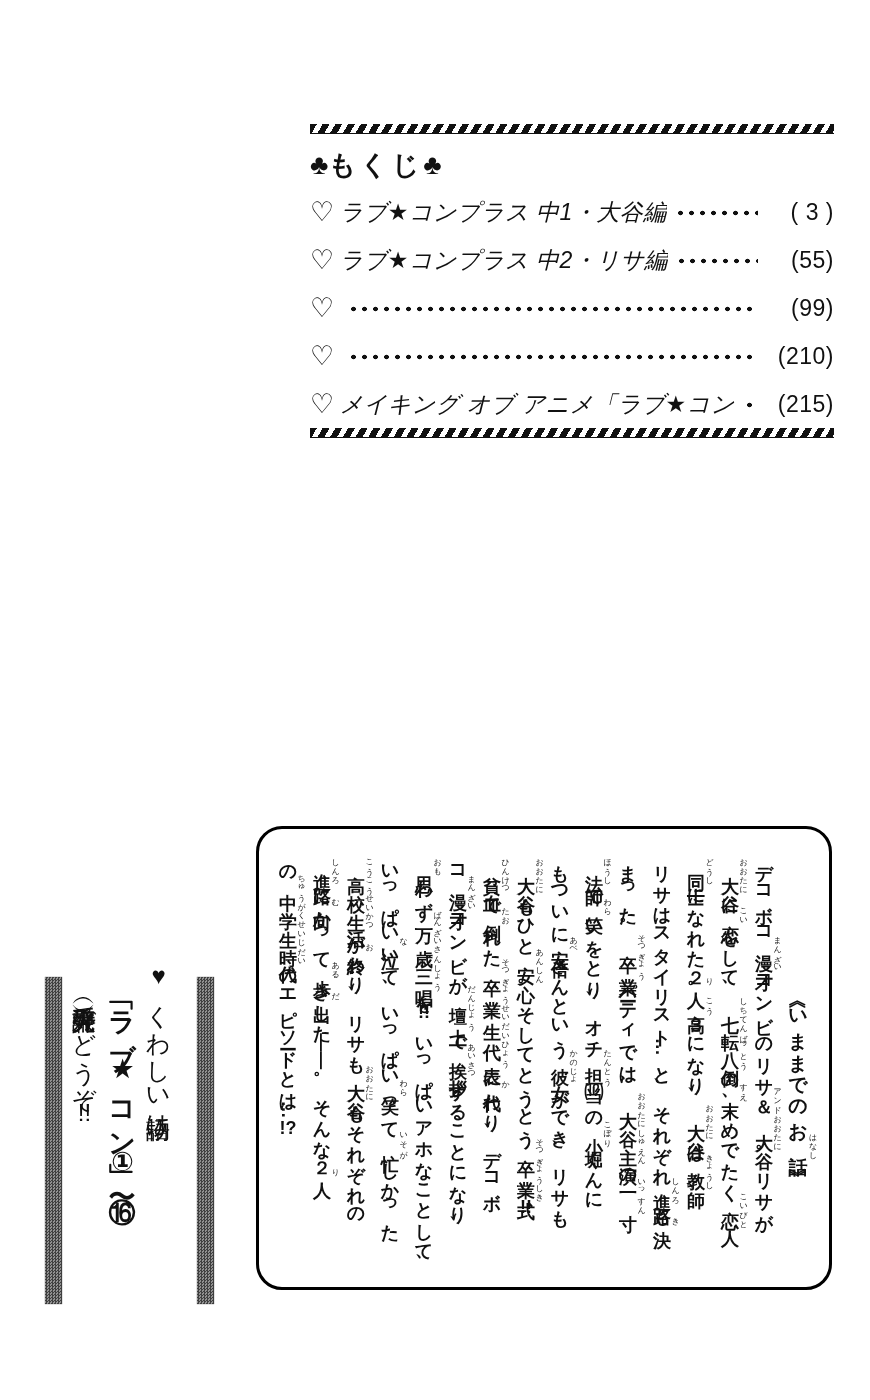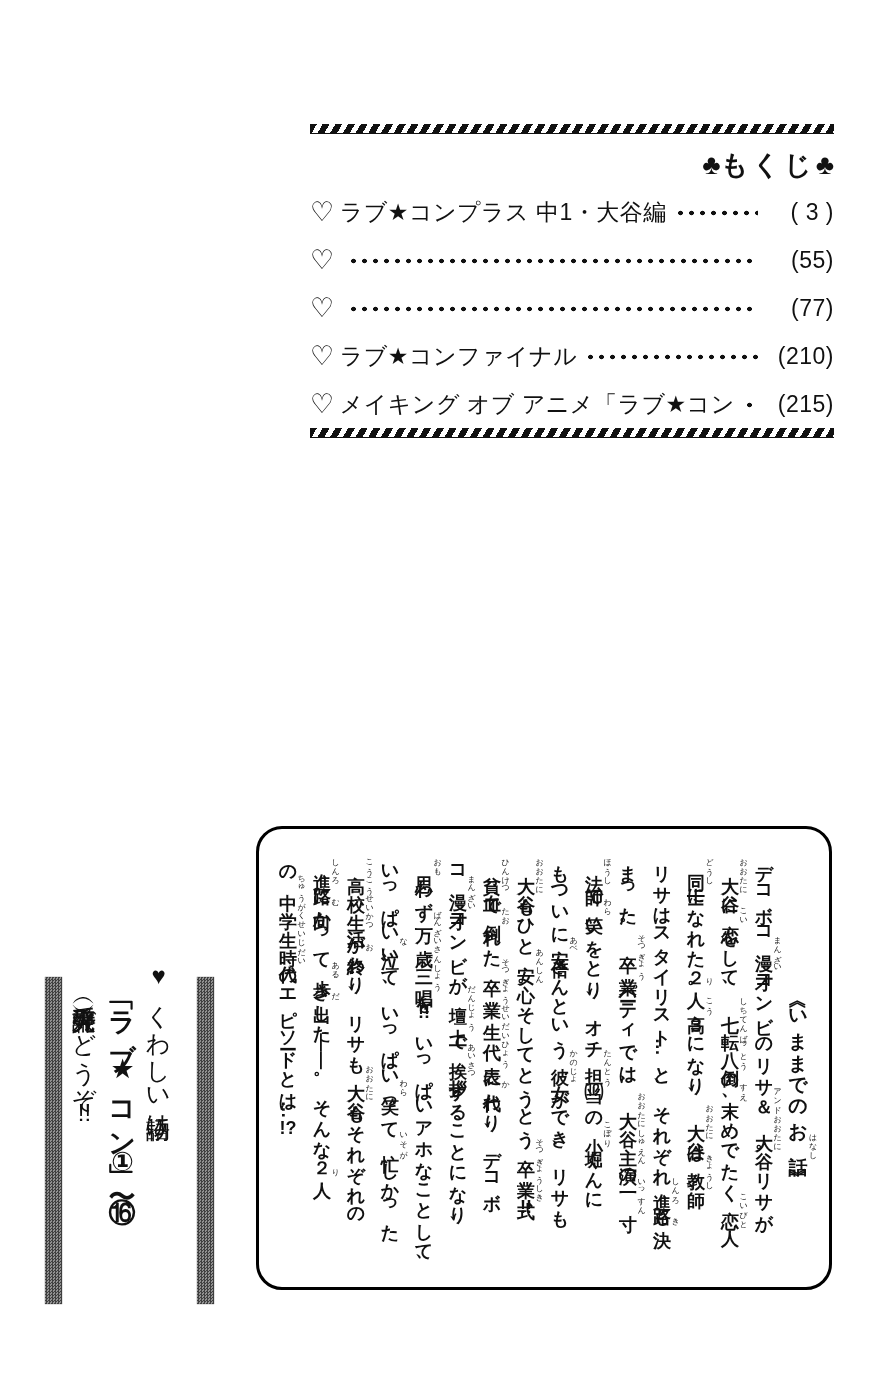--- a/index.html
+++ b/index.html
@@ -11,30 +11,30 @@
   }
 
   
   #toc { position:absolute; left:310px; top:124px; width:524px; }
   .band {
     height:9px;
     background:repeating-linear-gradient(120deg,#111 0 6px,#ffffff 6px 11px);
     border-bottom:1px solid #111;
   }
   #toc-title {
-    margin:13px 0 5px; text-align:right;
+    margin:13px 0 5px; text-align:left;
     font-size:27px; font-weight:bold; letter-spacing:4px;
   }
   #toc-title .club { font-size:28px; letter-spacing:0; }
   .toc-entry {
     display:flex; align-items:center; height:48px;
     font-size:23px; letter-spacing:0.5px; white-space:nowrap;
   }
   .toc-entry .heart { font-size:27px; margin-right:5px; flex:0 0 auto; }
-  .toc-entry .entry-label { flex:0 1 auto; overflow:hidden; }
+  .toc-entry .entry-label { flex:0 1 auto; overflow:hidden;font-style:italic; }
   .toc-entry .leader {
     flex:1 0 14px; height:6px; margin:2px 6px 0 8px;
     background:radial-gradient(circle,#111 2.1px,transparent 2.6px) left center / 11px 6px repeat-x;
   }
   .toc-entry .entry-page { flex:0 0 auto; min-width:70px; text-align:right; }
 
   
   #synopsis {
     position:absolute; left:256px; top:826px; width:576px; height:464px;
     border:3px solid #000; border-radius:26px; box-sizing:border-box;
@@ -80,31 +80,31 @@
     <h1 id="toc-title"><span class="club">♣</span><span>もくじ</span><span class="club">♣</span></h1>
 
     <div class="toc-entry">
       <span class="heart">♡</span>
       <span class="entry-label">ラブ★コンプラス 中1・大谷編</span>
       <span class="leader"></span>
       <span class="entry-page">( 3 )</span>
     </div>
     <div class="toc-entry">
       <span class="heart">♡</span>
+      <span class="entry-label">ラブ★コンプラス 中2・リサ編</span>
       <span class="leader"></span>
       <span class="entry-page">(55)</span>
     </div>
     <div class="toc-entry">
       <span class="heart">♡</span>
       <span class="leader"></span>
-      <span class="entry-page">(77)</span>
+      <span class="entry-page">(99)</span>
     </div>
     <div class="toc-entry">
       <span class="heart">♡</span>
-      <span class="entry-label">ラブ★コンファイナル</span>
       <span class="leader"></span>
       <span class="entry-page">(210)</span>
     </div>
     <div class="toc-entry">
       <span class="heart">♡</span>
       <span class="entry-label">メイキング オブ アニメ「ラブ★コン」</span>
       <span class="leader"></span>
       <span class="entry-page">(215)</span>
     </div>
 

